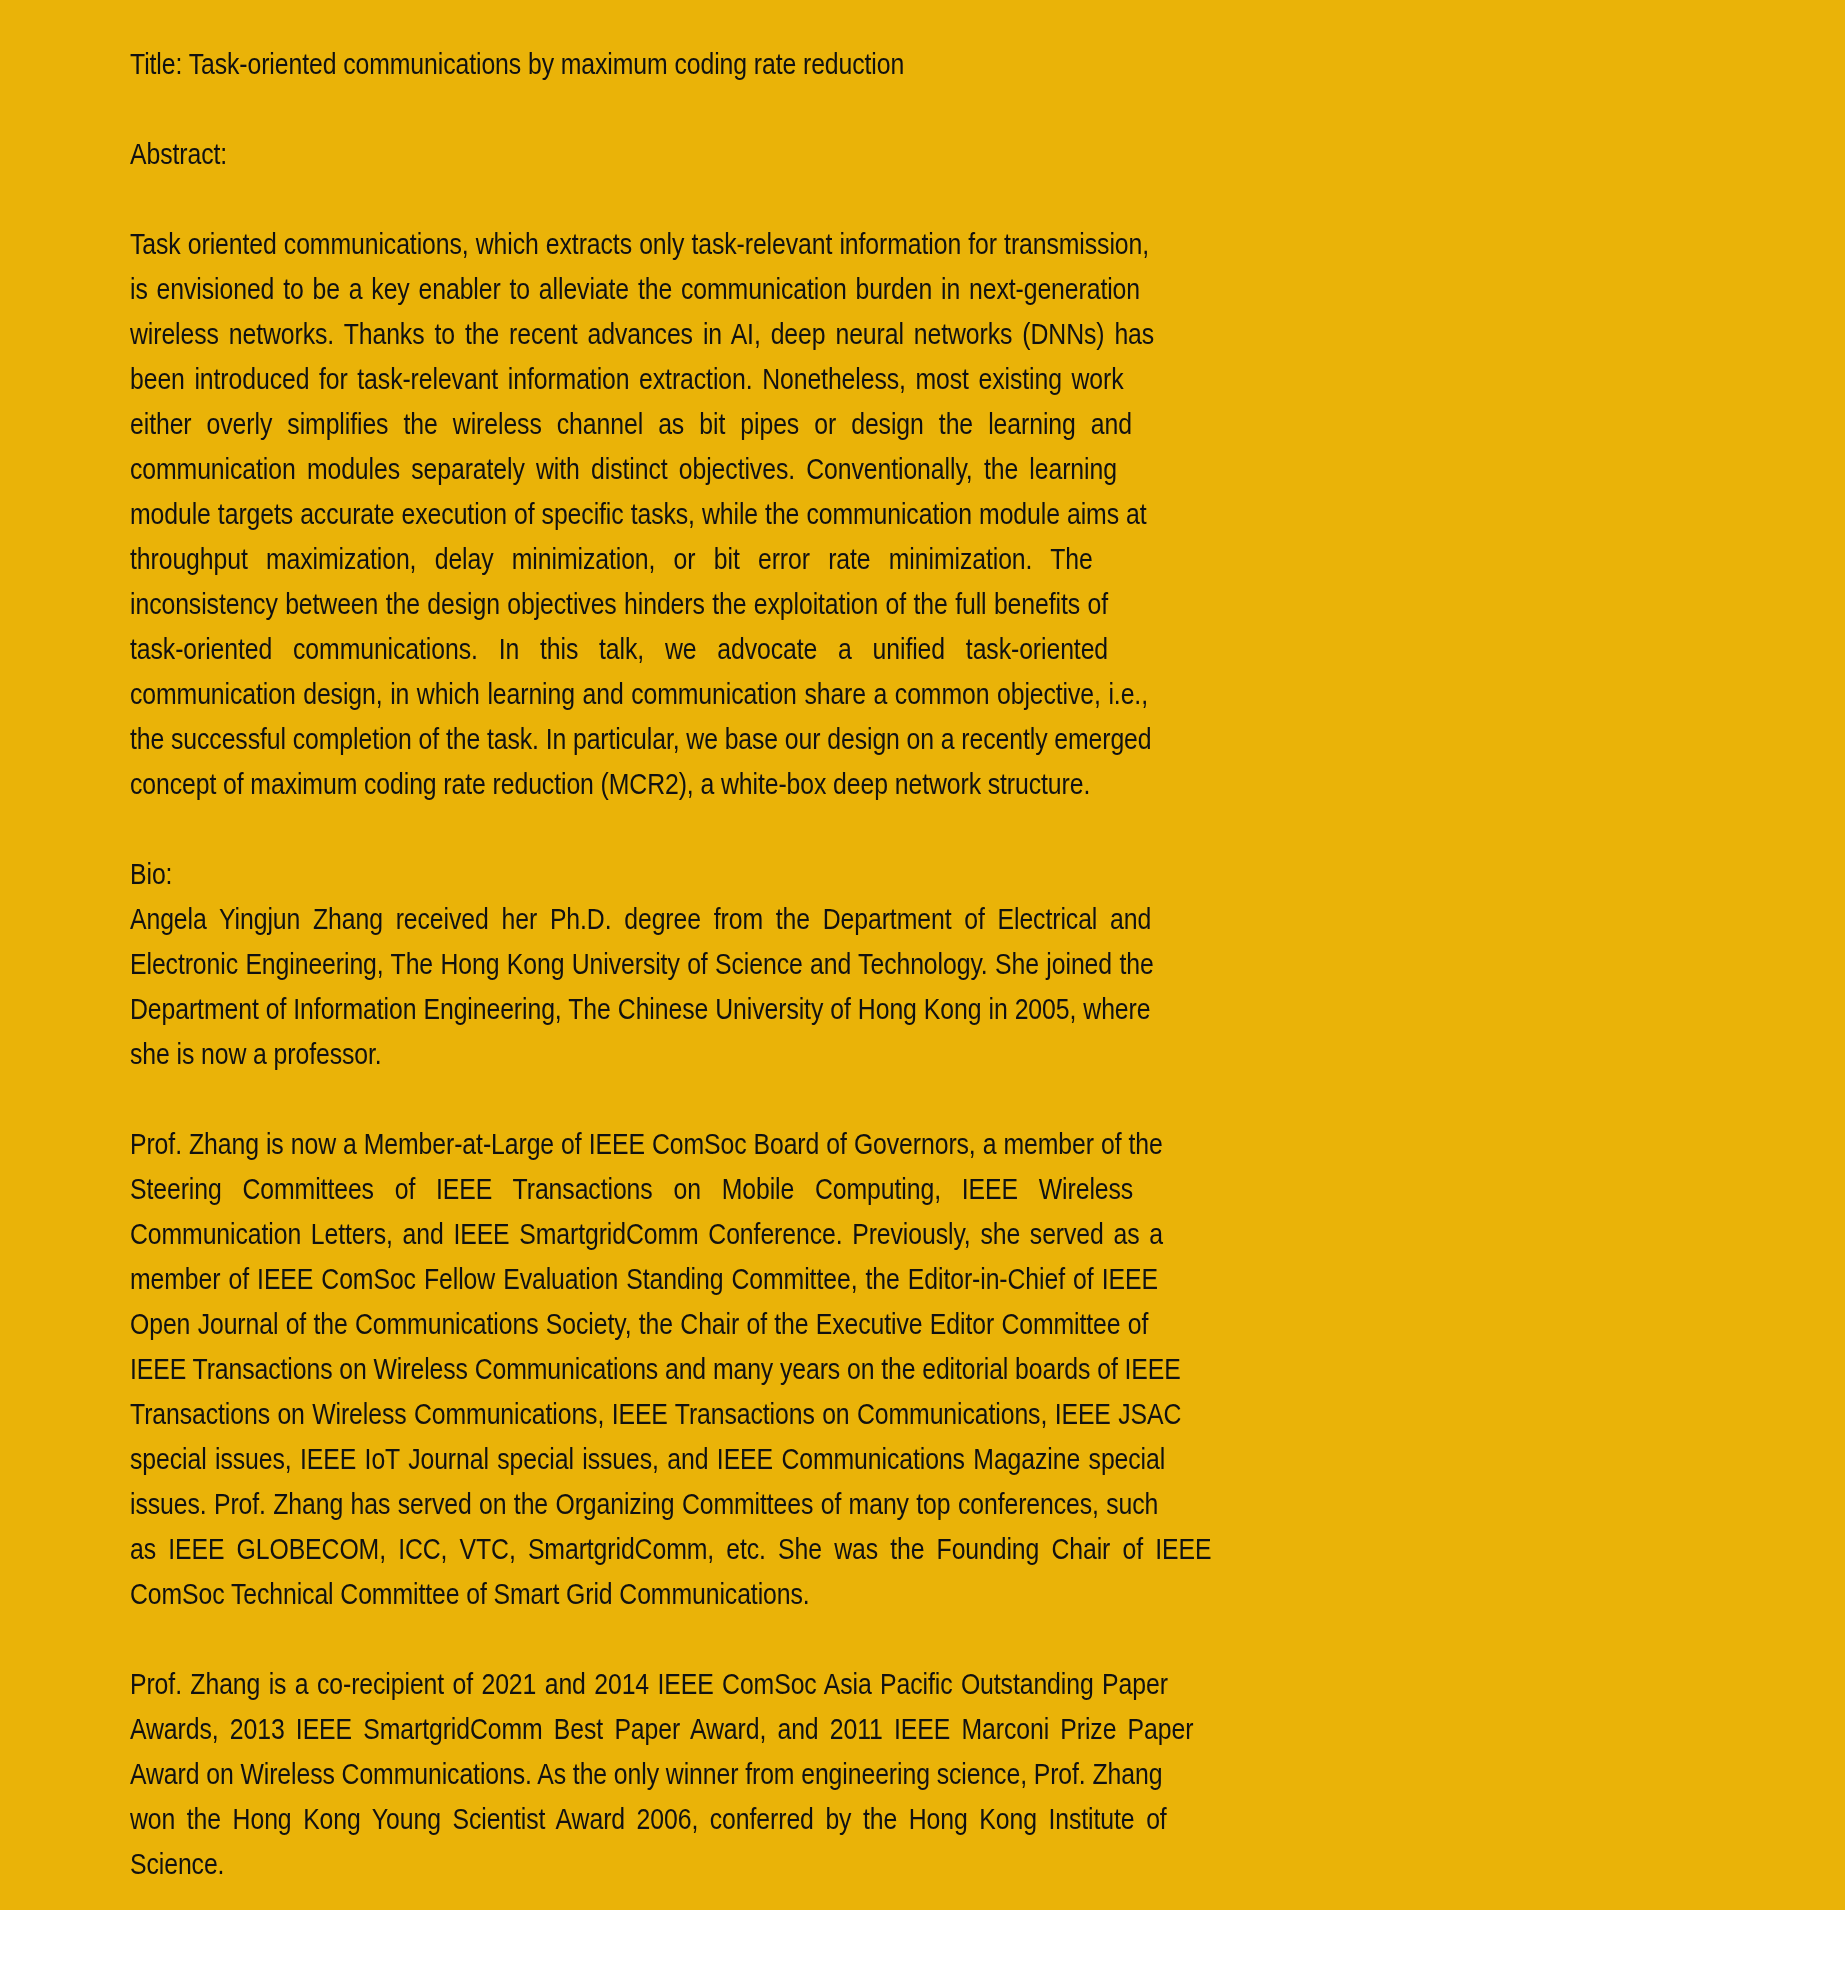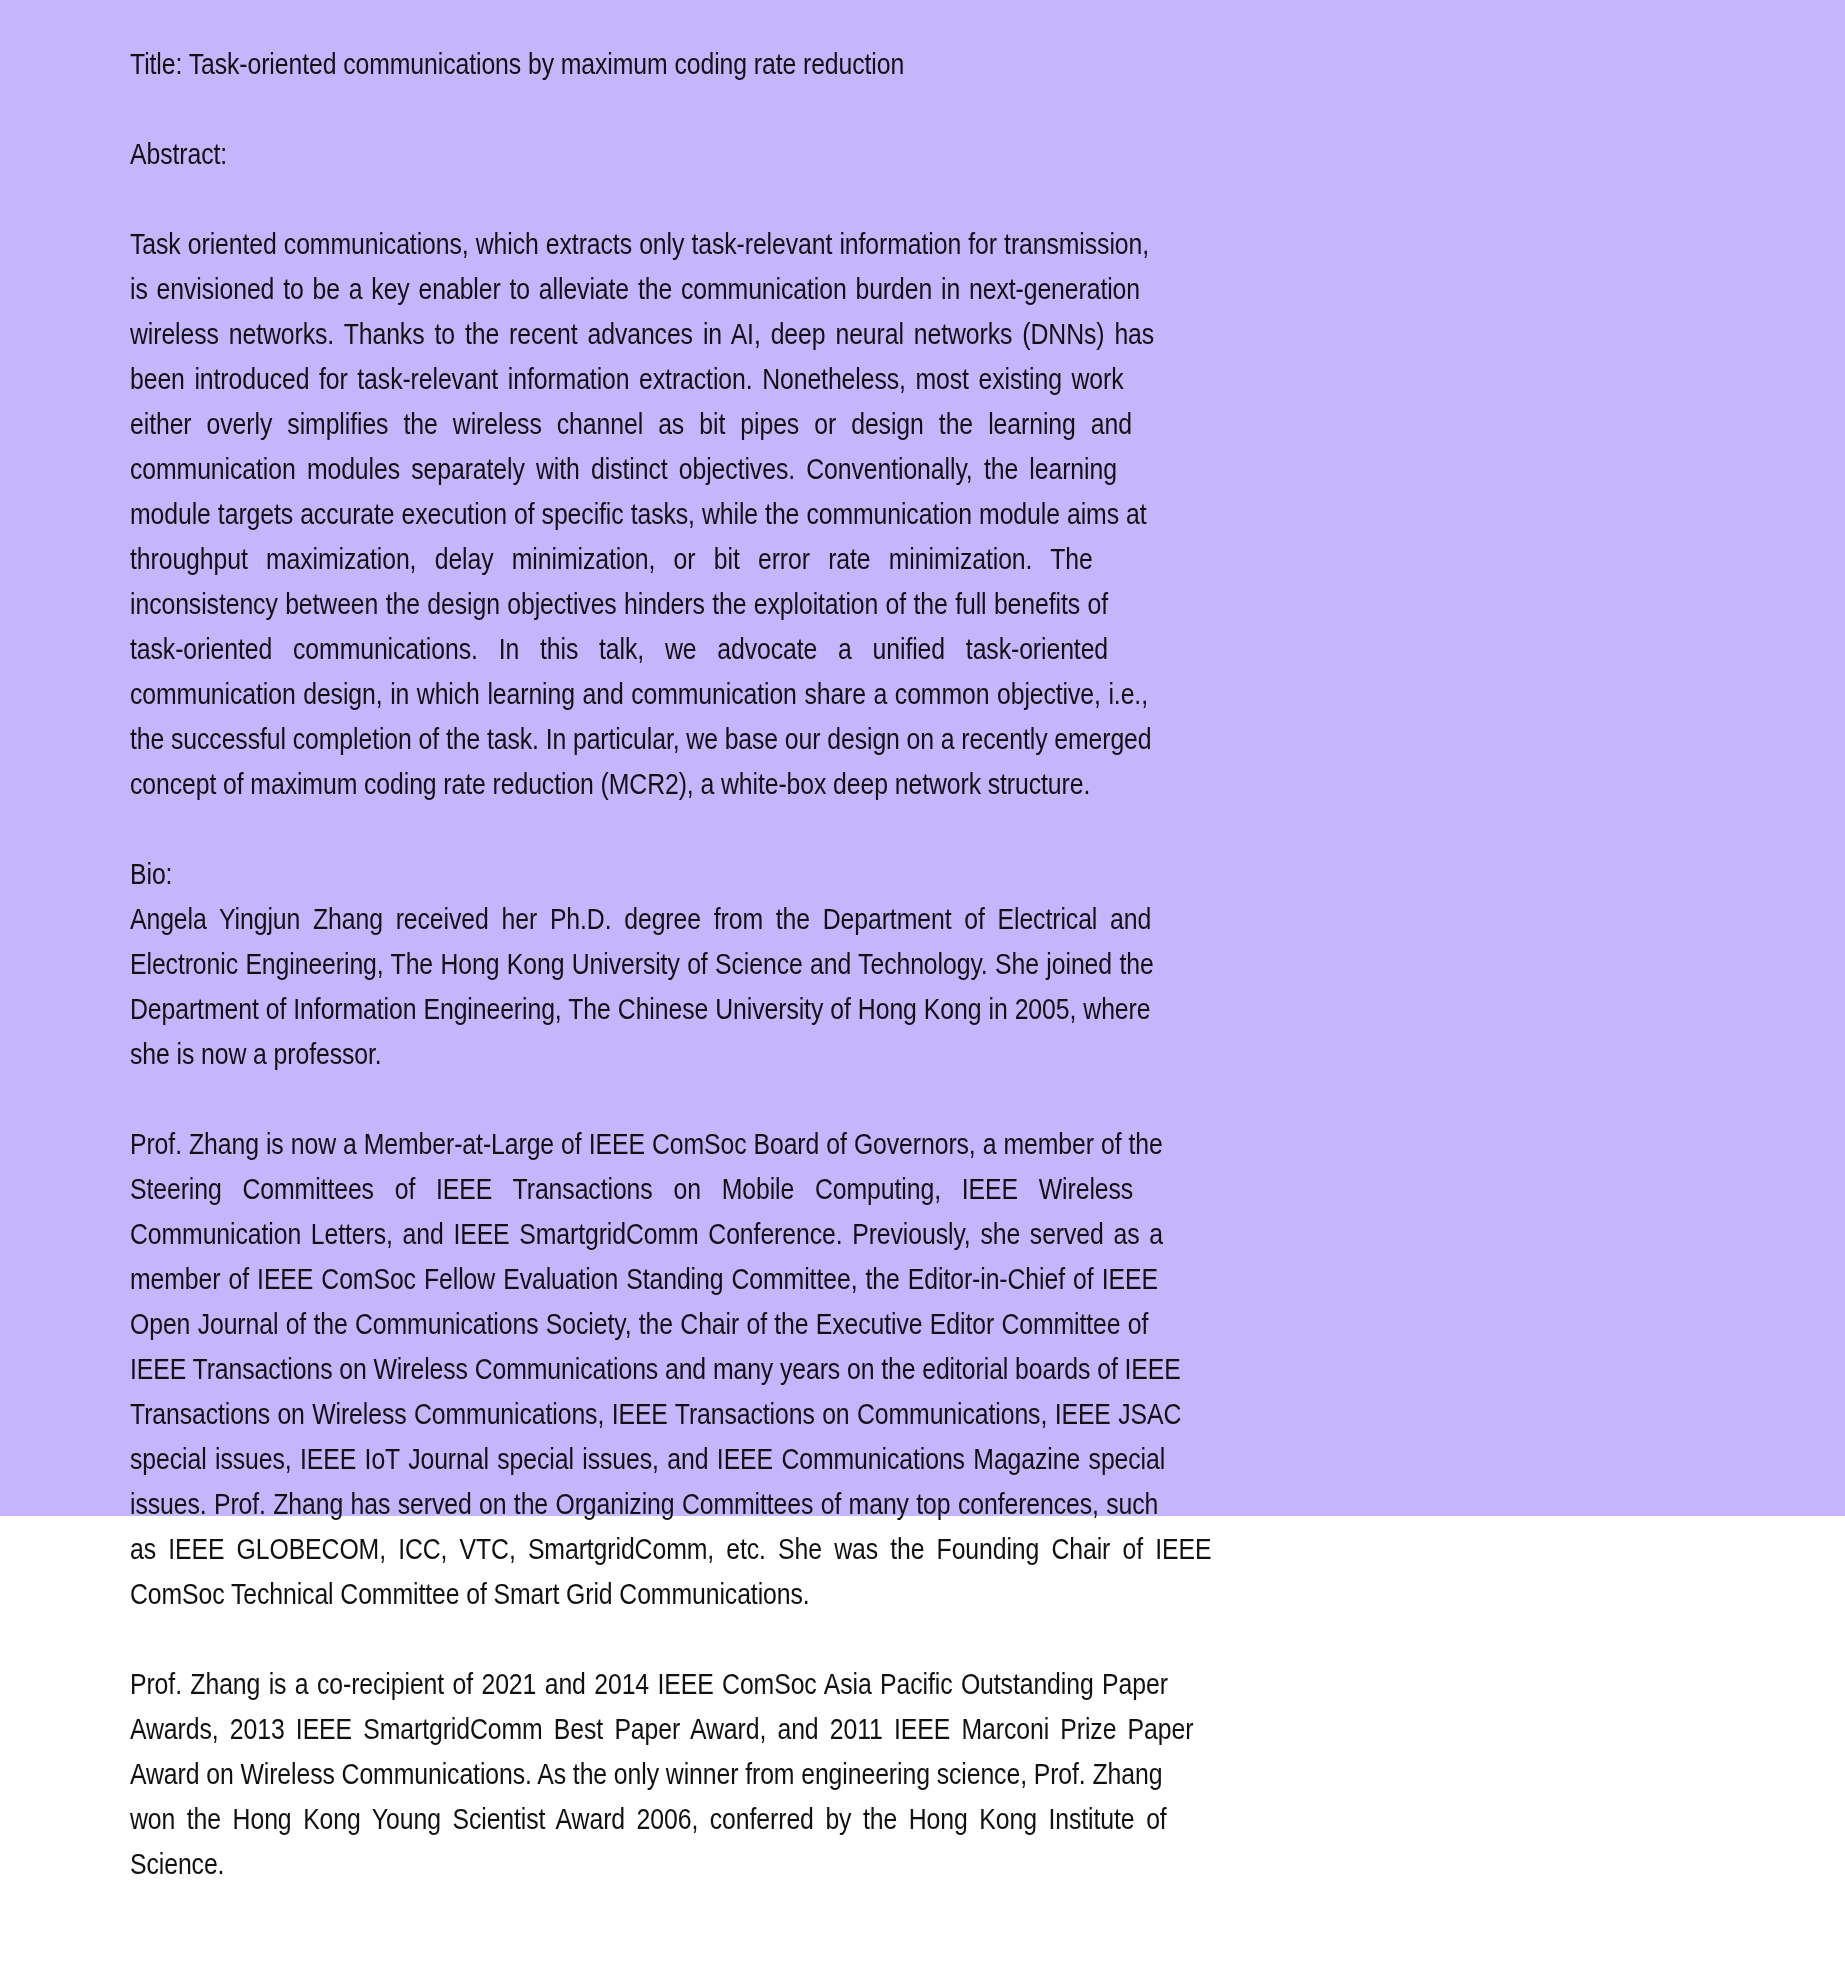--- a/index.html
+++ b/index.html
@@ -14,22 +14,22 @@
     font-family: "Liberation Sans", "DejaVu Sans", sans-serif;
     color: #000000;
     position: relative;
     overflow: hidden;
   }
   .page {
     position: absolute;
     left: 0;
     top: 0;
     width: 1845px;
-    height: 1516px;
-    background: #c4b5fd;
+    height: 1910px;
+    background: #eab308;
   }
   .content {
     position: absolute;
     left: 130px;
     top: 42px;
     width: 1482px;
   }
   
   .ln {
     font-size: 29px;

